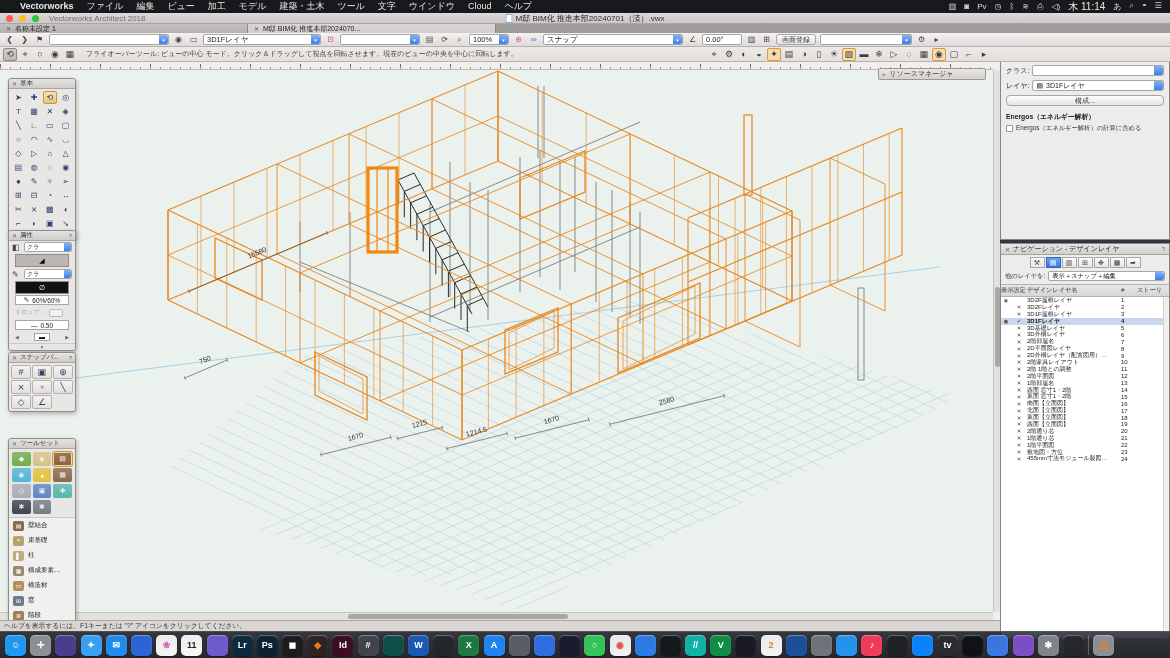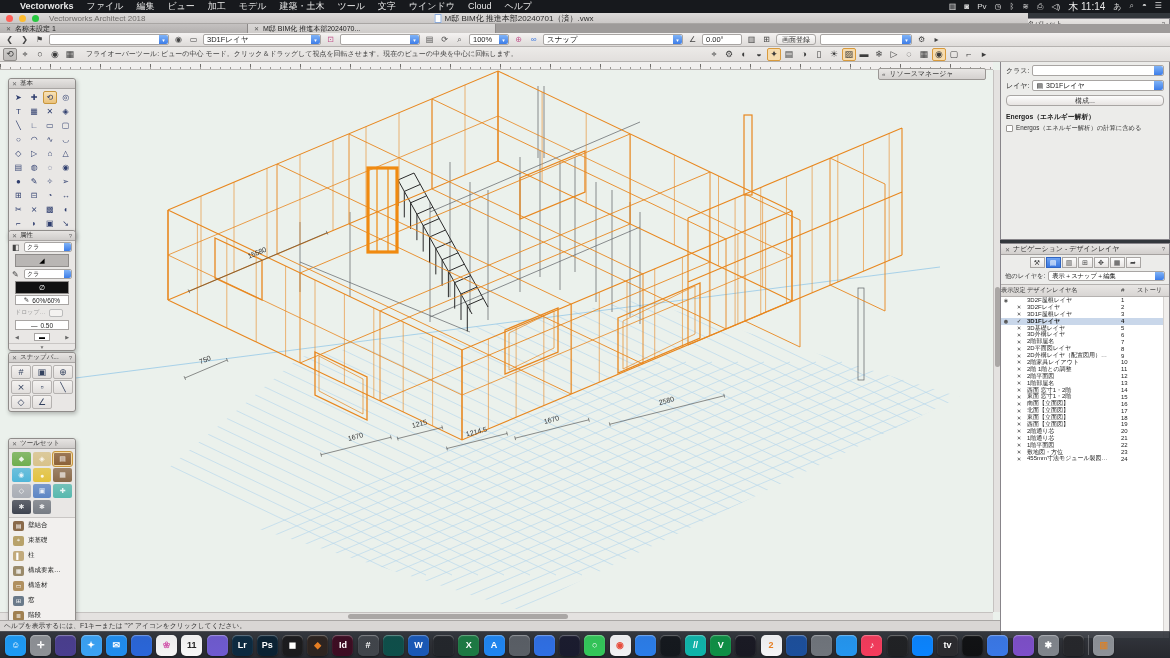--- a/index.html
+++ b/index.html
@@ -8,21 +8,21 @@
   
   #menubar { position:absolute; left:0; top:0; width:1170px; height:13px; background:#17191d;
     color:#e8e8e8; font-size:9px; display:flex; align-items:center; z-index:50; }
   #menubar .apple { margin:0 10px 0 10px; font-size:9px; }
   .mitem { margin-right:13px; white-space:nowrap; }
   .mitem.app { font-weight:bold; }
   #menu-right { margin-left:auto; display:flex; align-items:center; gap:8px; padding-right:8px; }
   .stico { font-size:8px; color:#ddd; }
   #clock { font-size:10px; }
   
-  #titlebar { position:absolute; left:0; top:13px; width:1028px; height:11px;
+  #titlebar { position:absolute; left:0; top:13px; width:1170px; height:11px;
     background:linear-gradient(#dcdad9,#cbc8c7); border-bottom:1px solid #a9a6a4;
     display:flex; align-items:center; font-size:8px; color:#6f6c6a; z-index:49; }
   .light { width:7px; height:7px; border-radius:50%; margin-left:6px; }
   #apptitle { margin-left:10px; }
   #doctitle { position:absolute; left:50%; transform:translateX(-50%); color:#2c2c2c; display:flex; align-items:center; gap:3px;}
   .docicon { width:7px; height:9px; background:#fff; border:1px solid #8aa9d8; display:inline-block; }
   
   #tabbar { position:absolute; left:0; top:24px; width:1170px; height:9px; background:#9e9b9a; z-index:48; display:flex; }
   .tab { height:9px; width:248px; display:flex; align-items:center; font-size:7px; color:#222;
     padding:0 6px; background:linear-gradient(#c4c1c0,#b3b0af); border-right:1px solid #8b8887;

